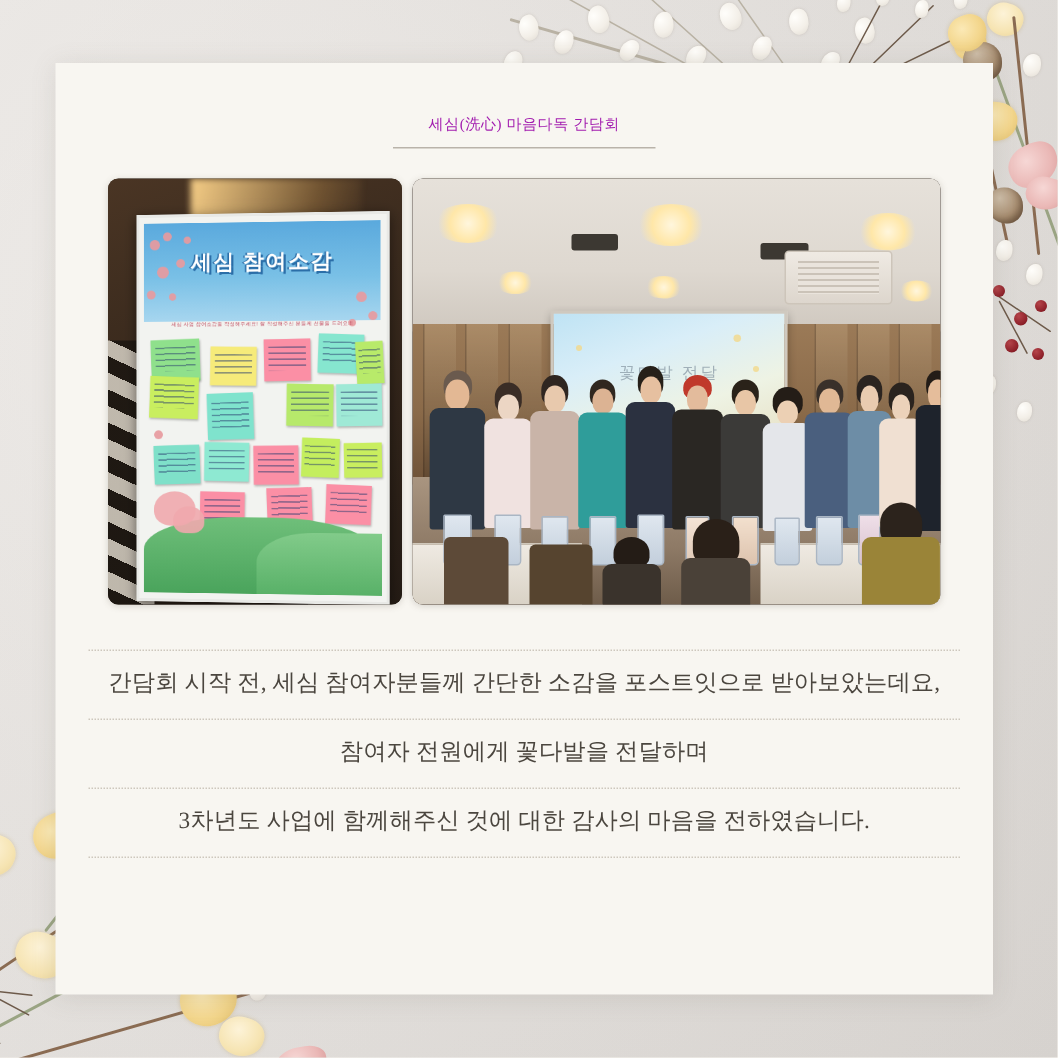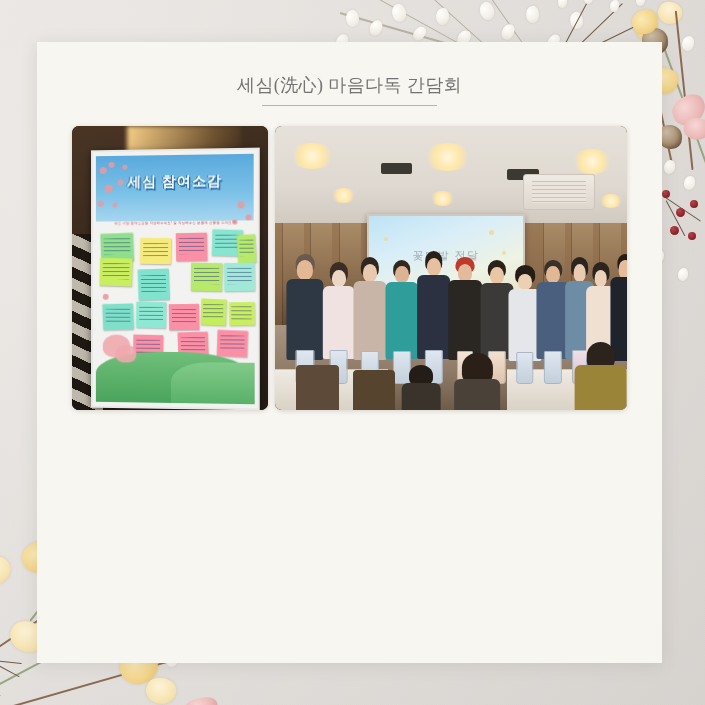--- a/index.html
+++ b/index.html
@@ -46,21 +46,21 @@
   
   #card{
     position:absolute;left:37px;top:42px;width:625px;height:621px;
     background:#f8f6f1;
     box-shadow:0 2px 16px rgba(120,110,100,.16);
   }
 
   
   #title-wrap{text-align:center;padding-top:31px;}
   #page-title{
-    font-size:18px;color:#737373;letter-spacing:.4px;
+    font-size:10px;color:#a21caf;letter-spacing:.4px;
     font-family:"Liberation Serif","DejaVu Serif",serif;
     display:inline-block;padding-bottom:8px;
   }
   #title-rule{width:175px;height:1px;background:#b9b3aa;margin:0 auto;}
 
   
   #photos{display:flex;gap:7px;padding:20px 35px 0 35px;}
   .photo{border-radius:7px;overflow:hidden;position:relative;
       box-shadow:0 1px 5px rgba(90,80,70,.22);}
   #photo-left{width:198px;height:284px;background:#2b2118;}
@@ -411,15 +411,18 @@
           <div class="body" style="top:34%;width:100%;height:70%;background:#9a8438;"></div>
         </div>
         <div class="seated" style="left:6%;width:12%;height:16%;background:#5d4a38;border-radius:4px 4px 0 0;"></div>
         <div class="seated" style="left:22%;width:12%;height:14%;background:#56442f;border-radius:4px 4px 0 0;"></div>
       </div>
     </div>
 
   </div>
 
   <div id="body-text">
+    <div class="tline">간담회 시작 전, 세심 참여자분들께 간단한 소감을 포스트잇으로 받아보았는데요,</div>
+    <div class="tline">참여자 전원에게 꽃다발을 전달하며</div>
+    <div class="tline">3차년도 사업에 함께해주신 것에 대한 감사의 마음을 전하였습니다.</div>
   </div>
 
 </div>
 
 </body></html>

